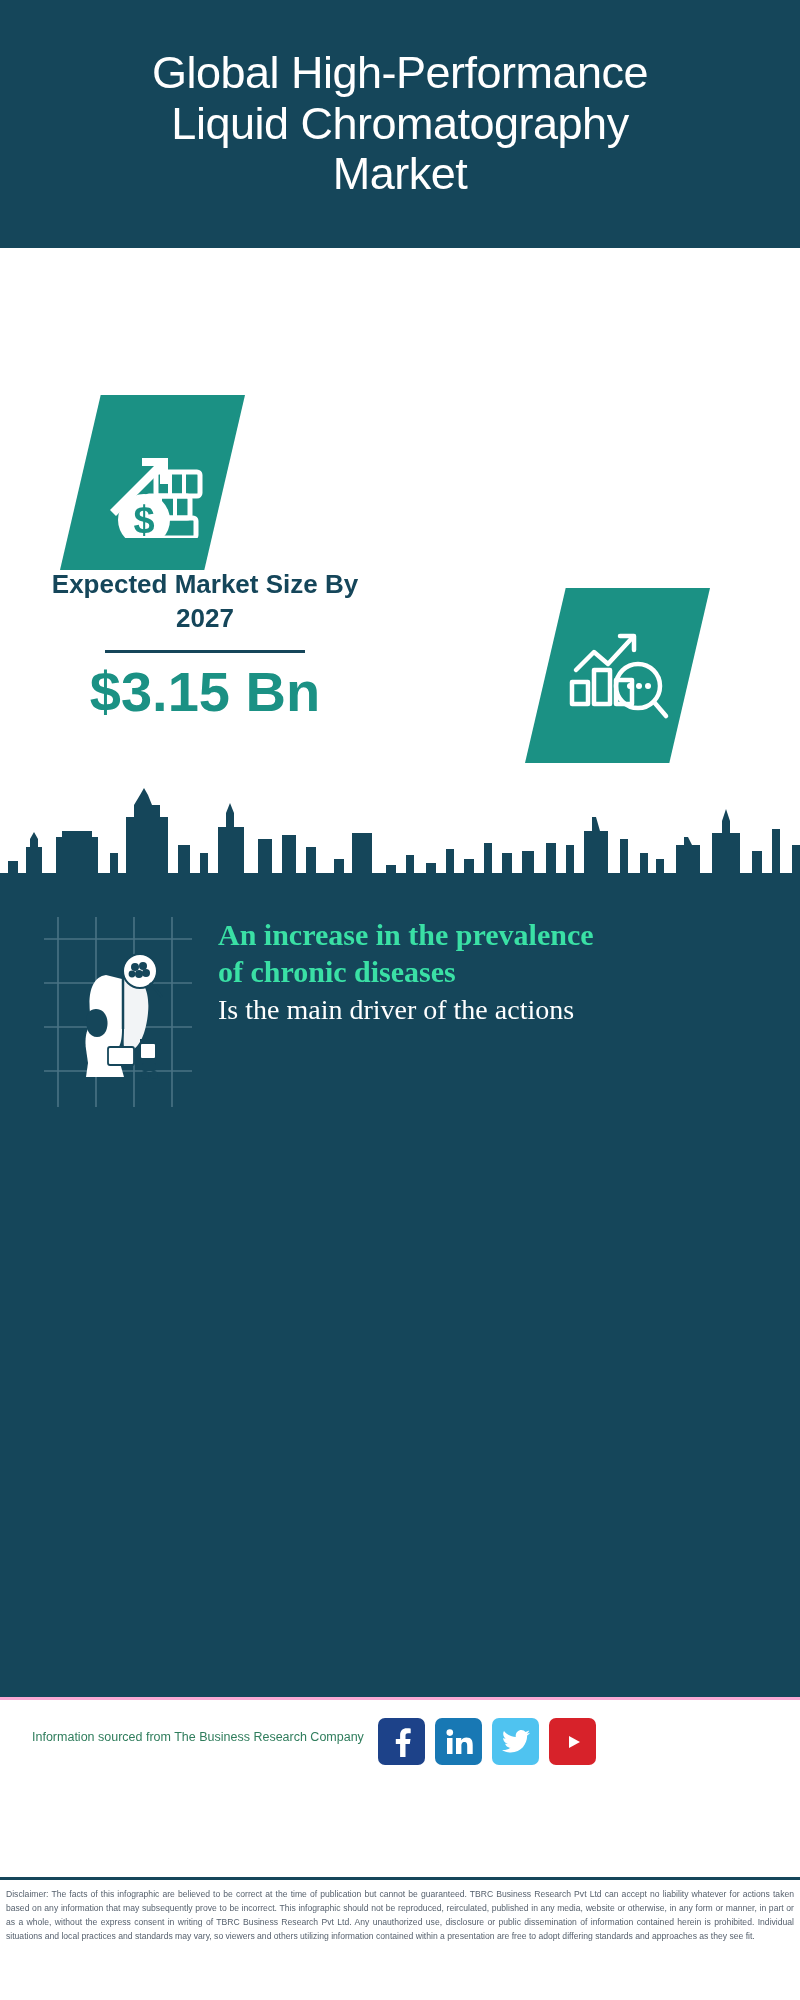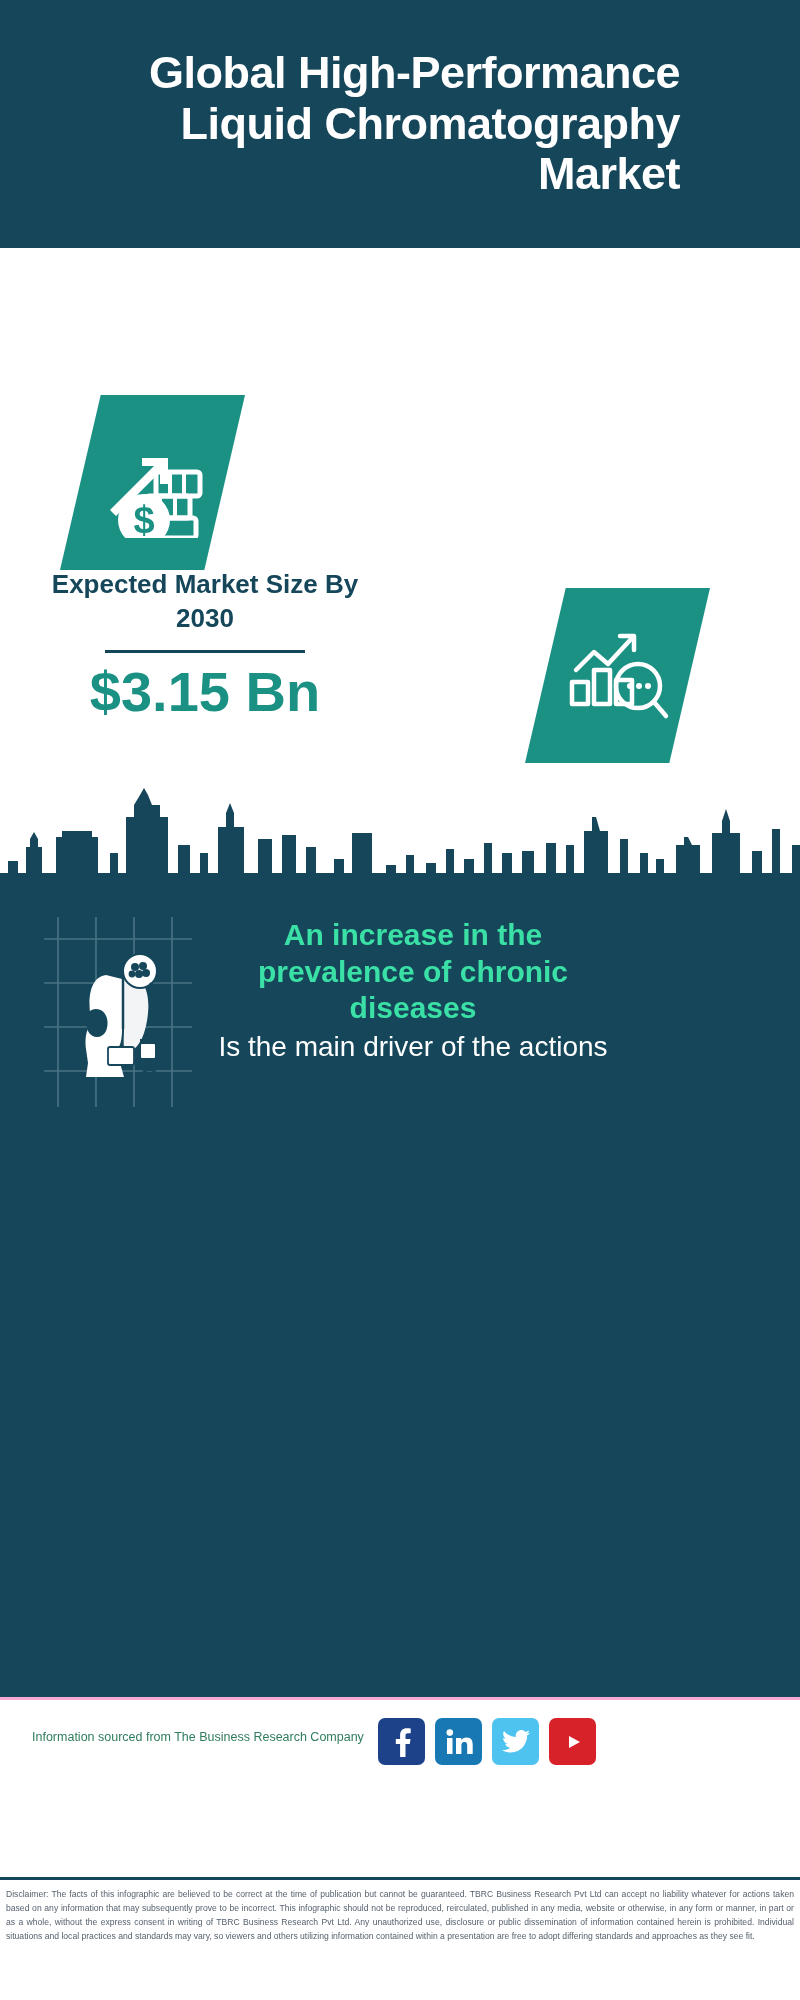--- a/index.html
+++ b/index.html
@@ -14,23 +14,23 @@
 
   
   .header {
     position:absolute; left:0; top:0; width:800px; height:248px;
     background:#15465a;
     display:flex; align-items:center; justify-content:center;
   }
   .header-title {
     color:#ffffff;
     font-size:45px;
-    font-weight:bold;
+    font-weight:normal;
     line-height:1.12;
-    text-align:right;
+    text-align:center;
     width:560px;
     letter-spacing:-0.5px;
   }
 
   
   .stats { position:absolute; left:0; top:248px; width:800px; height:742px; background:#fff; }
 
   .para {
     position:absolute;
     background:#1b9184;
@@ -75,21 +75,21 @@
   .skyline {
     position:absolute; left:0; top:-110px; width:800px; height:115px;
     display:block;
   }
   .panel-inner { position:absolute; left:0; top:0; width:800px; height:800px; }
 
   .grid-art { position:absolute; }
   .grid-art svg { display:block; }
 
   .driver-text {
-    position:absolute; left:218px; top:20px; width:390px; text-align:center;
+    position:absolute; left:218px; top:20px; width:390px; font-family:Liberation Serif, serif;
   }
   .hl {
     color:#3ae0a5; font-size:30px; font-weight:bold; line-height:1.22;
   }
   .sub {
     color:#ffffff; font-size:28px; line-height:1.25; margin-top:2px;
   }
 
   
   .footer {
@@ -140,21 +140,21 @@
             <rect x="58" y="90" width="40" height="20" rx="3" fill="none" stroke="#fff" stroke-width="5"></rect>
             <circle cx="46" cy="92" r="26" fill="#ffffff"></circle>
             <text x="46" y="105" font-family="Liberation Sans, sans-serif" font-size="38" font-weight="bold" fill="#1b9184" text-anchor="middle">$</text>
           </g>
         </svg>
       </span>
     </div>
 
 
     <div class="stat-block block-size">
-      <div class="stat-label">Expected Market Size By 2030</div>
+      <div class="stat-label">Expected Market Size By 2027</div>
       <div class="rule"></div>
       <div class="stat-value">$3.15 Bn</div>
     </div>
 
     <div class="para two">
       <span>
         <svg width="112" height="104" viewBox="0 0 112 104">
           <g fill="none" stroke="#ffffff" stroke-width="4.5" stroke-linecap="round" stroke-linejoin="round">
             <polyline points="14,46 32,28 46,40 70,14"></polyline>
             <polyline points="58,12 72,12 72,26"></polyline>

